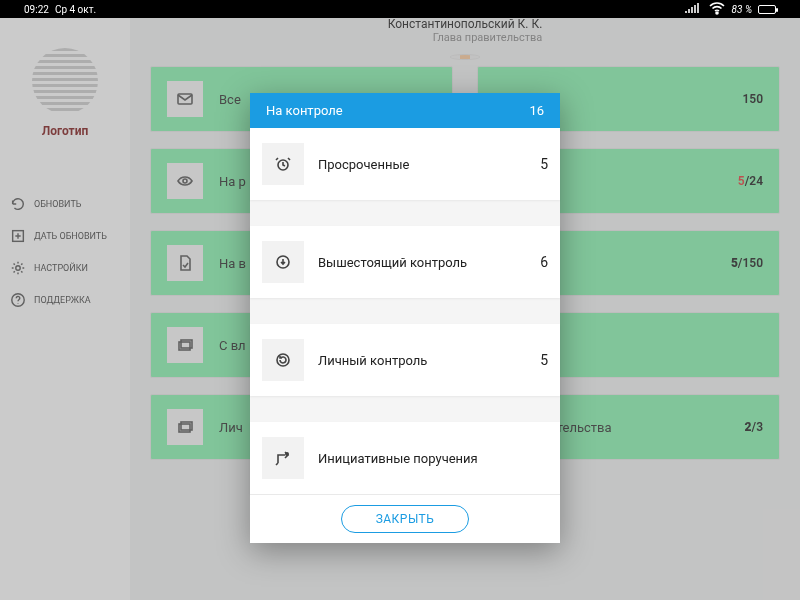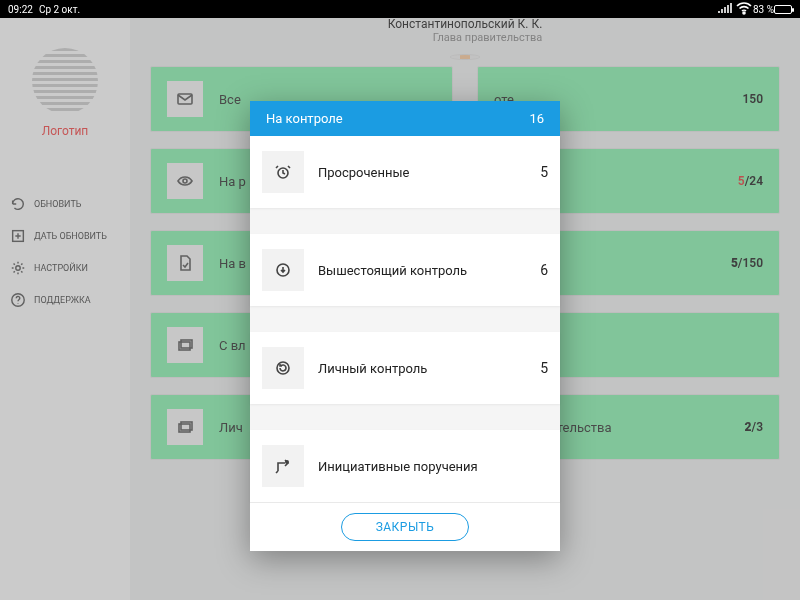--- a/index.html
+++ b/index.html
@@ -1,30 +1,30 @@
 <!DOCTYPE html>
 <html><head>
 <meta charset="utf-8">
 <style>
   * { box-sizing: border-box; margin: 0; padding: 0; font-family: -apple-system, Roboto, Arial, sans-serif; }
   html, body { width: 800px; height: 600px; overflow: hidden; background: #eceded; }
 
   
-  .status-bar { height: 18px; background: #000; color: #fff; display: flex; align-items: center; padding: 0 8px; font-size: 10px; }
+  .status-bar { height: 18px; background: #000; color: #fff; display: flex; align-items: center; padding: 0 24px; font-size: 10px; }
   .status-left { flex: 1; display: flex; gap: 6px; }
-  .status-right { display: flex; gap: 0; align-items: center; }
+  .status-right { display: flex; gap: 6px; align-items: center; font-style: italic; }
   .battery { width: 18px; height: 9px; border: 1px solid #fff; border-radius: 2px; position: relative; }
   .battery::after { content:""; position:absolute; right:-3px; top:2px; width:2px; height:4px; background:#fff; border-radius:1px; }
   .battery .fill { background:#fff; height:100%; width:83%; }
 
   
   .app { display: flex; height: 582px; position: relative; }
   .sidebar { width: 130px; background: #f7f7f7; display:flex; flex-direction:column; align-items:center; padding-top:30px; }
   .logo { width: 66px; height: 66px; border-radius: 50%; background: repeating-linear-gradient(#c9c9c9 0 3px, #f7f7f7 3px 6px); margin-bottom: 10px; }
-  .logo-label { font-size: 12px; color:#ef4444; margin-bottom: 50px; }
+  .logo-label { font-size: 12px; color:#7f1d1d; margin-bottom: 50px; font-weight: bold; }
   .side-item { display:flex; align-items:center; gap:8px; width:100%; padding:8px 10px; font-size:9px; color:#444; cursor:pointer; }
   .side-item.disabled { color:#b8b8b8; }
   .side-icon { width:16px; height:16px; display:inline-flex; align-items:center; justify-content:center; color:#555; }
   .side-item.disabled .side-icon { color:#c4c4c4; }
 
   .main { flex:1; position:relative; }
   .header { height:42px; display:flex; justify-content:flex-end; align-items:center; padding:0 12px; gap:10px;flex-direction:column; }
   .user-block { text-align:right; line-height:1.15; }
   .user-name { font-size:12px; color:#222; }
   .user-role { font-size:11px; color:#888; }
@@ -34,39 +34,39 @@
   .card { background:#86efac; border:1px solid #e2e2e2; border-radius:2px; height:66px; display:flex; align-items:center; padding:0 16px; gap:16px; }
   .card .cicon { width:36px; height:36px; background:#f2f2f2; display:flex; align-items:center; justify-content:center; color:#555; }
   .card .label { flex:1; font-size:13px; color:#333; }
   .card .count { font-size:12px; font-weight:600; color:#222; }
   .card .count .red { color:#e23b3b; }
 
   
   .dim { position:absolute; inset:0; background:rgba(120,120,120,0.35); }
 
   
-  .modal { position:absolute; left:250px; top:83px; width:310px; background:#fde047; box-shadow:0 8px 30px rgba(0,0,0,0.35); display:flex; flex-direction:column; }
+  .modal { position:absolute; left:250px; top:75px; width:310px; background:#fde047; box-shadow:0 8px 30px rgba(0,0,0,0.35); display:flex; flex-direction:column; }
   .modal-header { background:#1b9ce2; color:#fff; display:flex; justify-content:space-between; align-items:center; padding:10px 16px; font-size:13px; }
   .modal-body { display:flex; flex-direction:column; gap:26px; background:#f5f5f5; }
   .mitem { background:#fff; height:72px; display:flex; align-items:center; padding:0 12px; gap:14px; box-shadow:0 1px 2px rgba(0,0,0,0.06); }
   .mitem .micon { width:42px; height:42px; background:#f2f2f2; display:flex; align-items:center; justify-content:center; color:#444; }
   .mitem .mlabel { flex:1; font-size:13px; color:#222; }
   .mitem .mcount { font-size:14px; color:#222; }
   .modal-footer { background:#fff; padding:10px; display:flex; justify-content:center; border-top:1px solid #e9e9e9; }
   .close-btn { border:1px solid #1b9ce2; color:#1b9ce2; background:#fff; font-size:12px; letter-spacing:0.5px; padding:6px 34px; border-radius:14px; cursor:pointer; }
 
   svg { width:18px; height:18px; stroke:currentColor; fill:none; stroke-width:1.6; }
 </style>
 </head>
 <body>
 
 <div class="status-bar">
   <div class="status-left">
     <span>09:22</span>
-    <span>Ср 2 окт.</span>
+    <span>Ср 4 окт.</span>
   </div>
   <div class="status-right">
     <span>
       <svg viewBox="0 0 18 18">
           <path d="M2 14v-2M5 14V10M8 14V8M11 14V6M14 14V4"></path>
         </svg>
     </span>
     <span>
       <svg viewBox="0 0 18 18">
           <path d="M2 7c4-4 10-4 14 0M4.5 9.5c2.5-2.5 6.5-2.5 9 0M7 12c1-1 3-1 4 0"></path>

